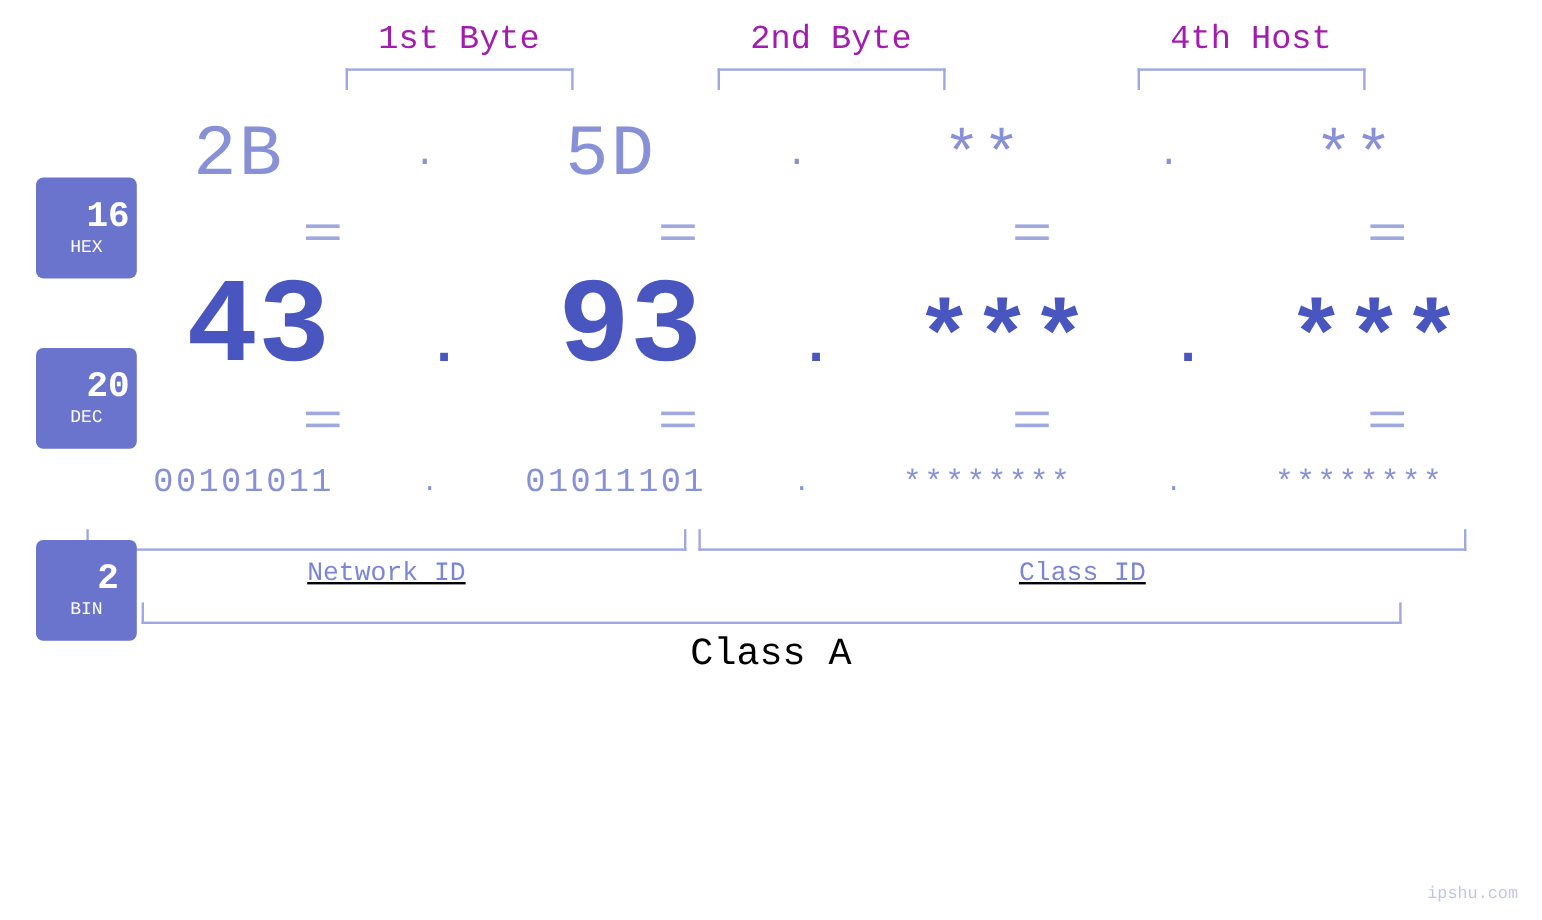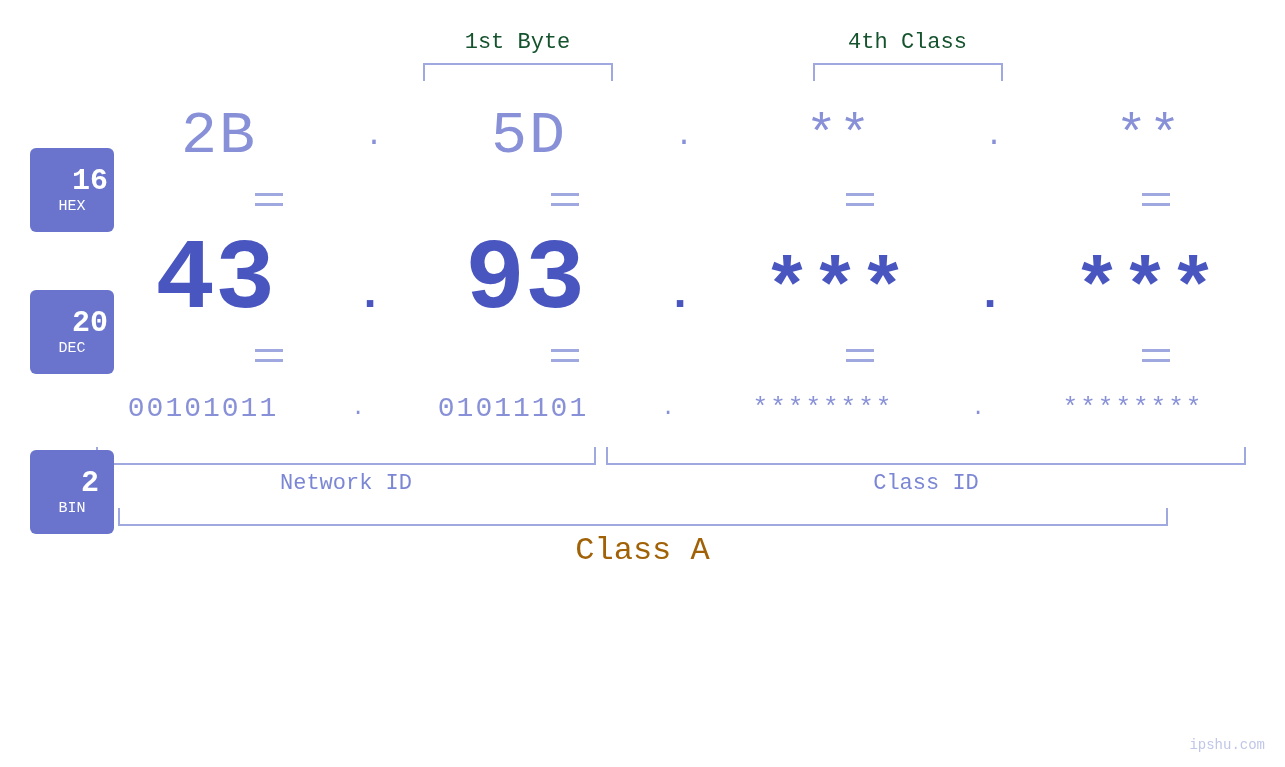--- a/index.html
+++ b/index.html
@@ -33,25 +33,24 @@
     }
 
     .byte-col {
       display: flex;
       flex-direction: column;
       align-items: center;
       width: 270px;
     }
 
     .byte-label {
-      color: #14532d;
-      font-size: 22px;
+      color: #a21caf;
+      font-size: 28px;
       font-family: 'Courier New', Courier, monospace;
       margin-bottom: 8px;
-      margin-top: 12px;
     }
 
     .byte-bracket-top {
       width: 190px;
       height: 18px;
       border: 2px solid #a0a8e0;
       border-bottom: none;
       margin-bottom: 0;
     }
 
@@ -144,23 +143,24 @@
       width: 28px;
       height: 3px;
       background: #a0a8e0;
       margin: 2px 0;
     }
 
     
     .labels-row {
       display: flex;
       width: 100%;
-      padding-left: 96px;
+      padding-left: 72px;
       align-items: flex-start;
       margin-top: 4px;
+      text-decoration: underline;
     }
 
     .network-id-section {
       display: flex;
       flex-direction: column;
       align-items: center;
     }
 
     .bracket-bottom-network {
       width: 460px;
@@ -202,21 +202,21 @@
 
     .class-bracket {
       width: 1040px;
       height: 18px;
       border: 2px solid #a0a8e0;
       border-top: none;
       margin-bottom: 6px;
     }
 
     .class-label {
-      color: #a16207;
+      color: #000000;
       font-size: 32px;
       font-family: 'Courier New', Courier, monospace;
       text-align: center;
     }
 
     
     .watermark {
       position: absolute;
       bottom: 14px;
       right: 20px;
@@ -260,44 +260,48 @@
 <body>
 
 <div class="container">
 
   <div class="header-row">
     <div class="byte-col">
       <div class="byte-label">1st Byte</div>
       <div class="byte-bracket-top"></div>
     </div>
     <div style="width:40px"></div>
-    <div style="width:40px"></div>
-    <div style="width:40px"></div>
     <div class="byte-col">
-      <div class="byte-label">4th Class</div>
+      <div class="byte-label">2nd Byte</div>
+      <div class="byte-bracket-top"></div>
+    </div>
+    <div style="width:40px"></div>
+    <div style="width:40px"></div>
+    <div class="byte-col">
+      <div class="byte-label">4th Host</div>
       <div class="byte-bracket-top"></div>
     </div>
   </div>
 
   <div class="base-label" style="top: 148px;">
     <span class="base-num">16</span>
     <span class="base-name">HEX</span>
   </div>
 
   <div class="base-label" style="top: 290px;">
     <span class="base-num">20</span>
     <span class="base-name">DEC</span>
   </div>
 
   <div class="base-label" style="top: 450px;">
     <span class="base-num">2</span>
     <span class="base-name">BIN</span>
   </div>
 
-  <div class="full-row hex-row" style="padding-left:84px; margin-top:10px;">
+  <div class="full-row hex-row" style="padding-left:64px; margin-top:10px;">
     <div class="cell">
       <span class="hex-value">2B</span>
     </div>
     <div class="spacer-col">
       <span class="dot-small">.</span>
     </div>
     <div class="cell">
       <span class="hex-value">5D</span>
     </div>
     <div class="spacer-col">

